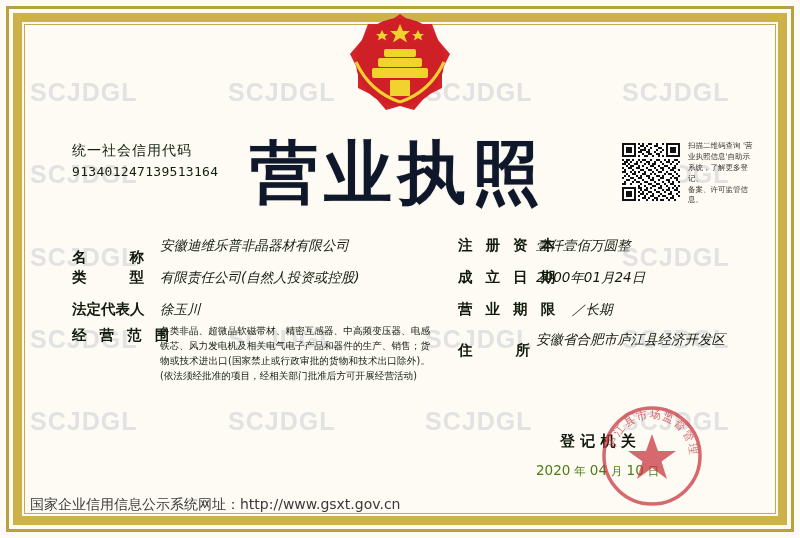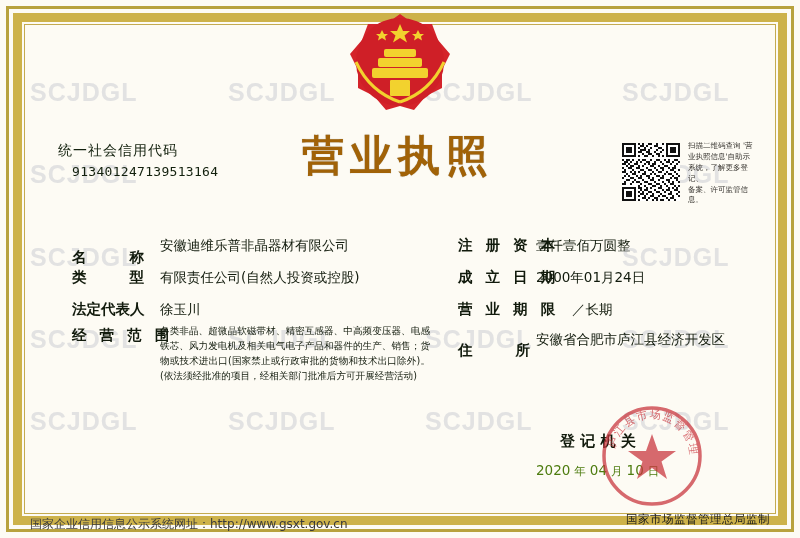--- a/index.html
+++ b/index.html
@@ -90,31 +90,31 @@
   }
   .emblem svg { display: block; }
 
   
   .title {
     position: absolute;
     left: 228px; top: 128px;
     width: 340px;
     text-align: center;
     font-family: "DejaVu Sans", sans-serif;
-    font-size: 42px;
+    font-size: 68px;
     font-weight: bold;
     letter-spacing: 6px;
-    color: #a16207;
+    color: #0f172a;
     text-shadow: 0 0 1px rgba(0,0,0,0.35);
   }
 
   
   .code-label {
     position: absolute;
-    left: 58px; top: 142px;
+    left: 72px; top: 142px;
     font-size: 14px;
     color: #12200d;
     font-family: "DejaVu Sans", sans-serif;
     letter-spacing: 1px;
     text-align: right;
   }
   .code-value {
     position: absolute;
     left: 72px; top: 164px;
     font-size: 13px;
@@ -150,20 +150,21 @@
     font-weight: bold;
     letter-spacing: 0px;
     white-space: nowrap;
   }
   .field-value {
     position: absolute;
     font-size: 13.5px;
     color: #111a0c;
     font-family: "DejaVu Sans", sans-serif;
     white-space: nowrap;
+    font-style: italic;
   }
   .lbl-spread-3 { letter-spacing: 19px; }
 
   .scope-text {
     position: absolute;
     left: 160px; top: 324px;
     width: 270px;
     font-size: 9.6px;
     line-height: 1.55;
     color: #111a0c;
@@ -195,22 +196,22 @@
     position: absolute;
     left: 600px; top: 404px;
     width: 104px; height: 104px;
     opacity: 0.72;
   }
   .seal svg { display: block; }
 
   
   .footer-left {
     position: absolute;
-    left: 30px; top: 516px;
-    font-size: 12px;
+    left: 30px; top: 496px;
+    font-size: 14px;
     color: #3a3a3a;
     font-family: "DejaVu Sans", sans-serif;
   }
   .footer-right {
     position: absolute;
     right: 30px; top: 512px;
     font-size: 11.5px;
     color: #1a1a1a;
     font-family: "DejaVu Sans", sans-serif;
     letter-spacing: 0.5px;
@@ -516,15 +517,14 @@
       <circle cx="52" cy="52" r="48" fill="none" stroke="#c8313a" stroke-width="3.5"></circle>
       <polygon points="52,30 58,47 76,47 61.5,57.5 67,75 52,64 37,75 42.5,57.5 28,47 46,47" fill="#c8313a"></polygon>
       <path id="sealArc" d="M 14 52 A 38 38 0 0 1 90 52" fill="none"></path>
       <text font-family="DejaVu Sans, sans-serif" font-size="11" fill="#c8313a" letter-spacing="1.5">
         <textPath href="#sealArc" startOffset="6%">庐江县市场监督管理局</textPath>
       </text>
     </svg>
   </div>
 
   <div class="footer-left">国家企业信用信息公示系统网址：http://www.gsxt.gov.cn</div>
-  <div class="footer-right">国家市场监督管理总局监制</div>
 
 </div>
 
 </body></html>

